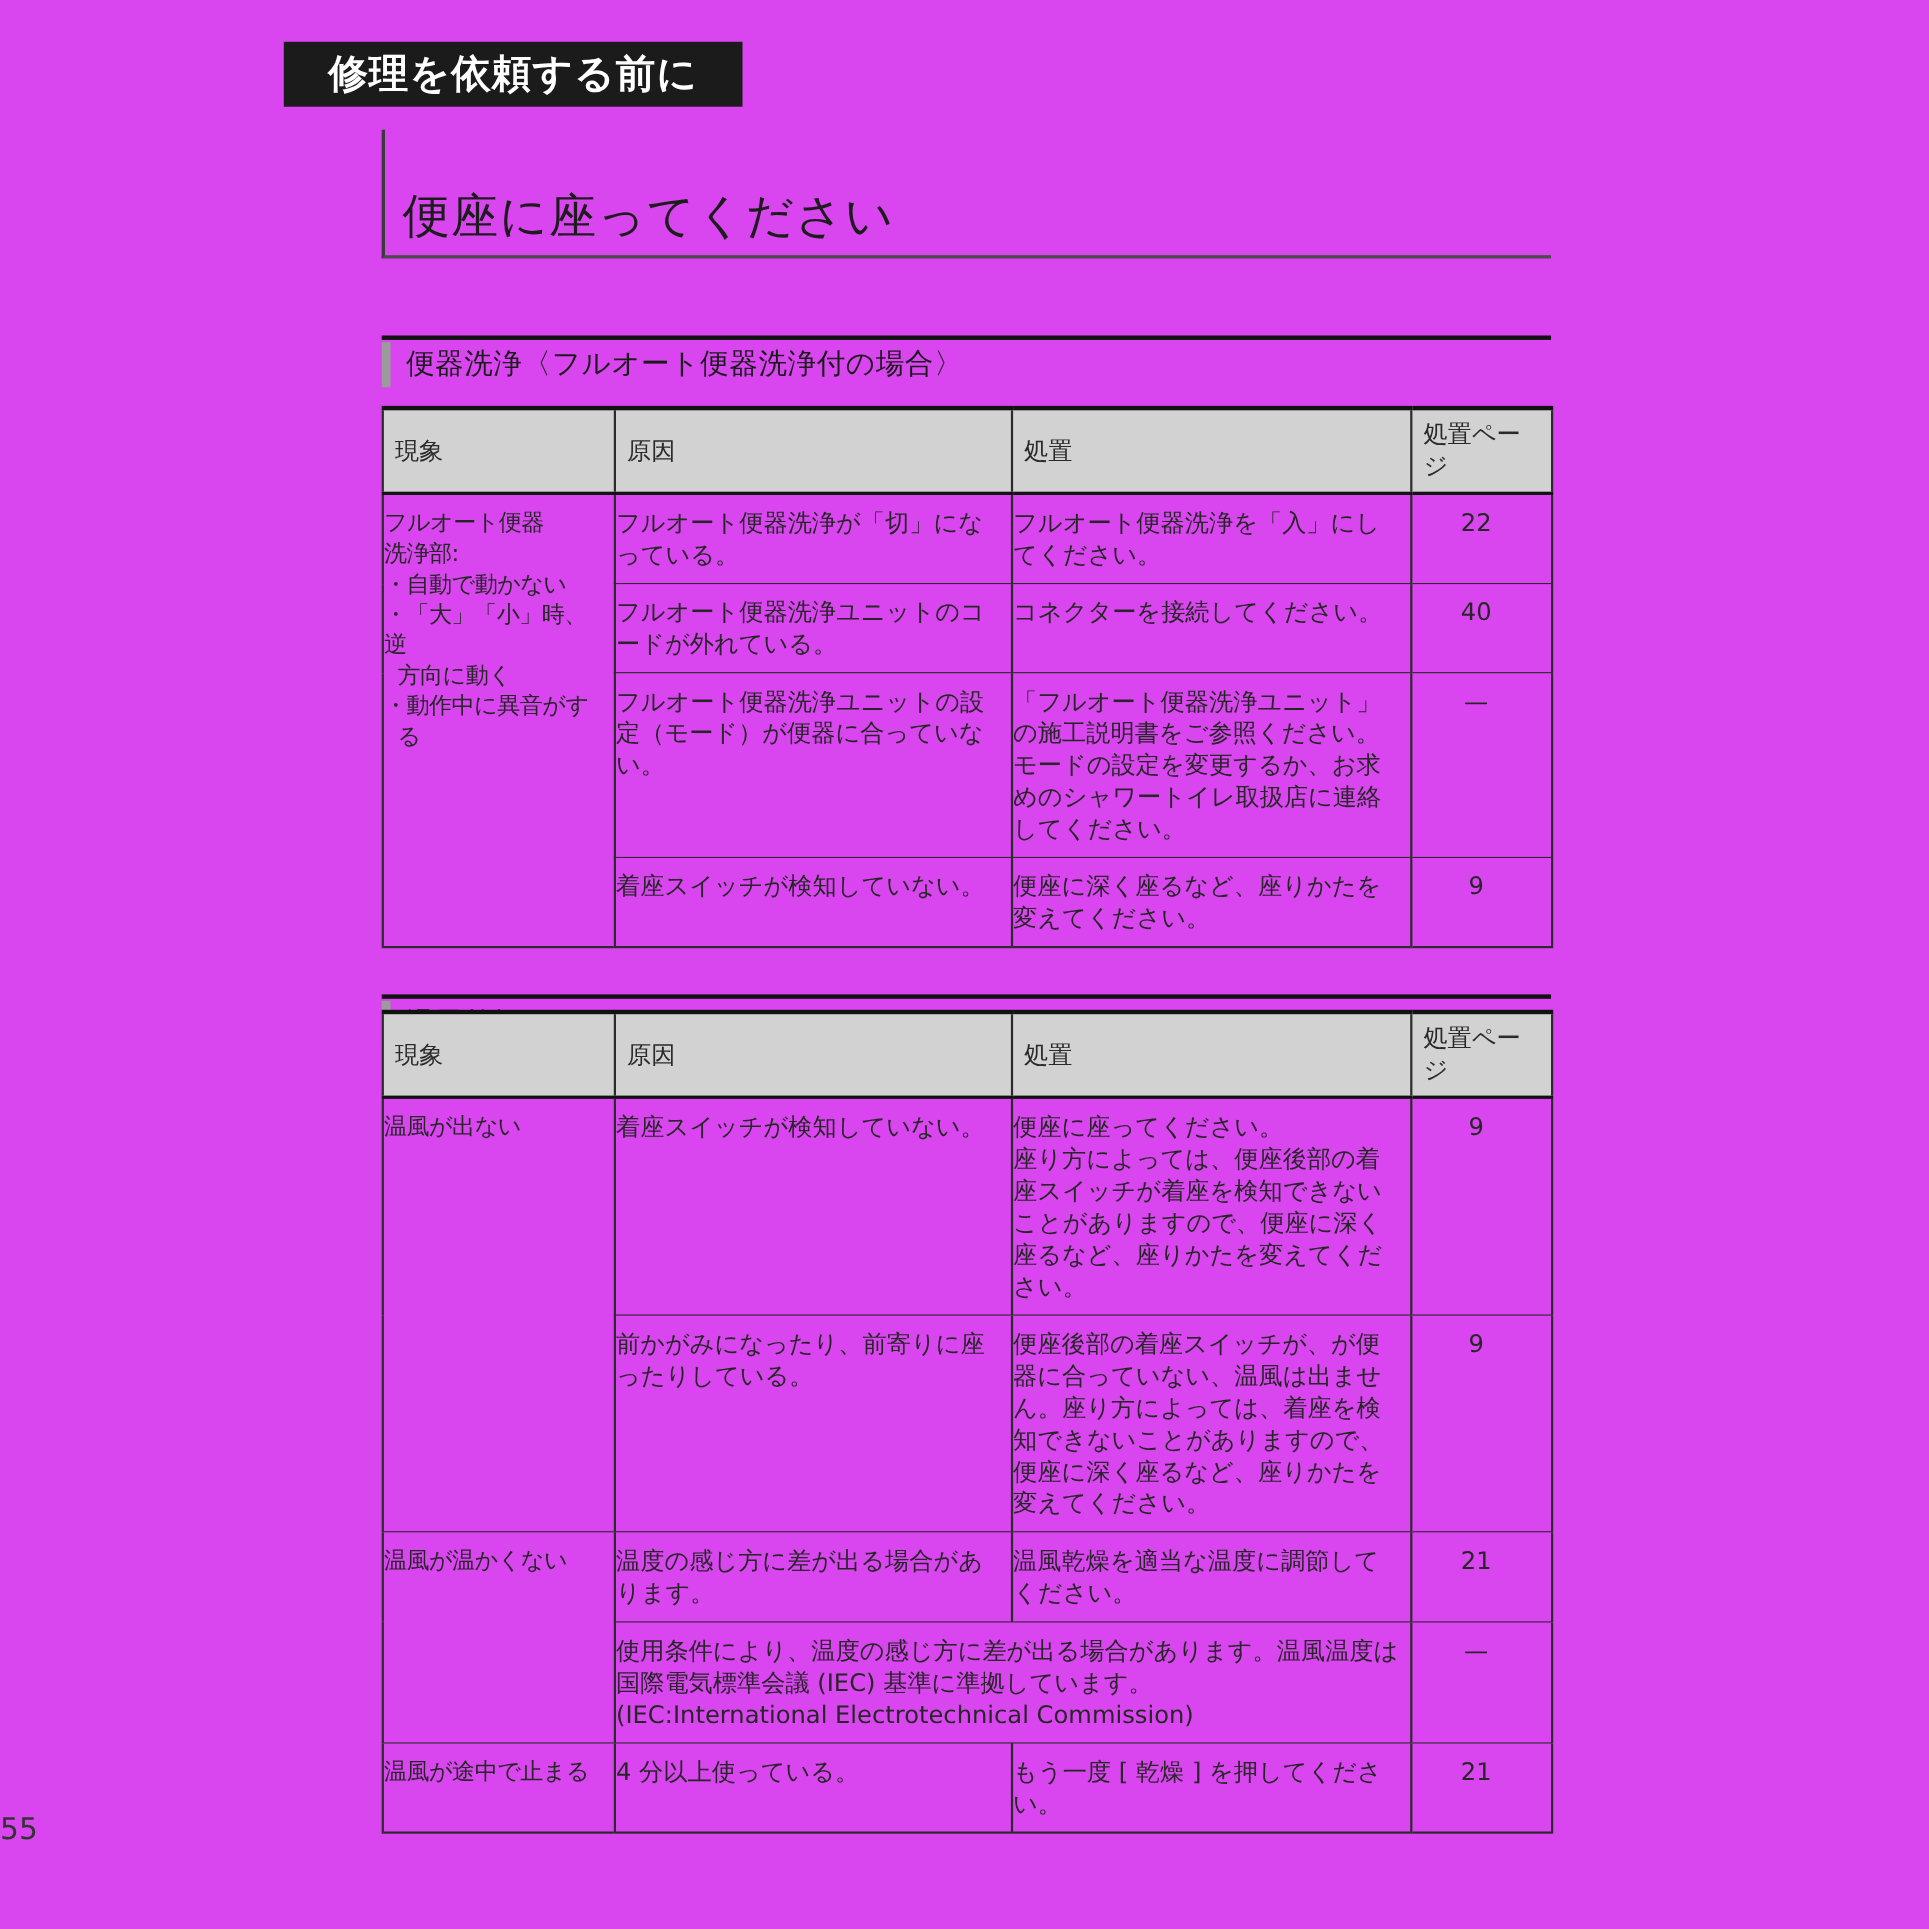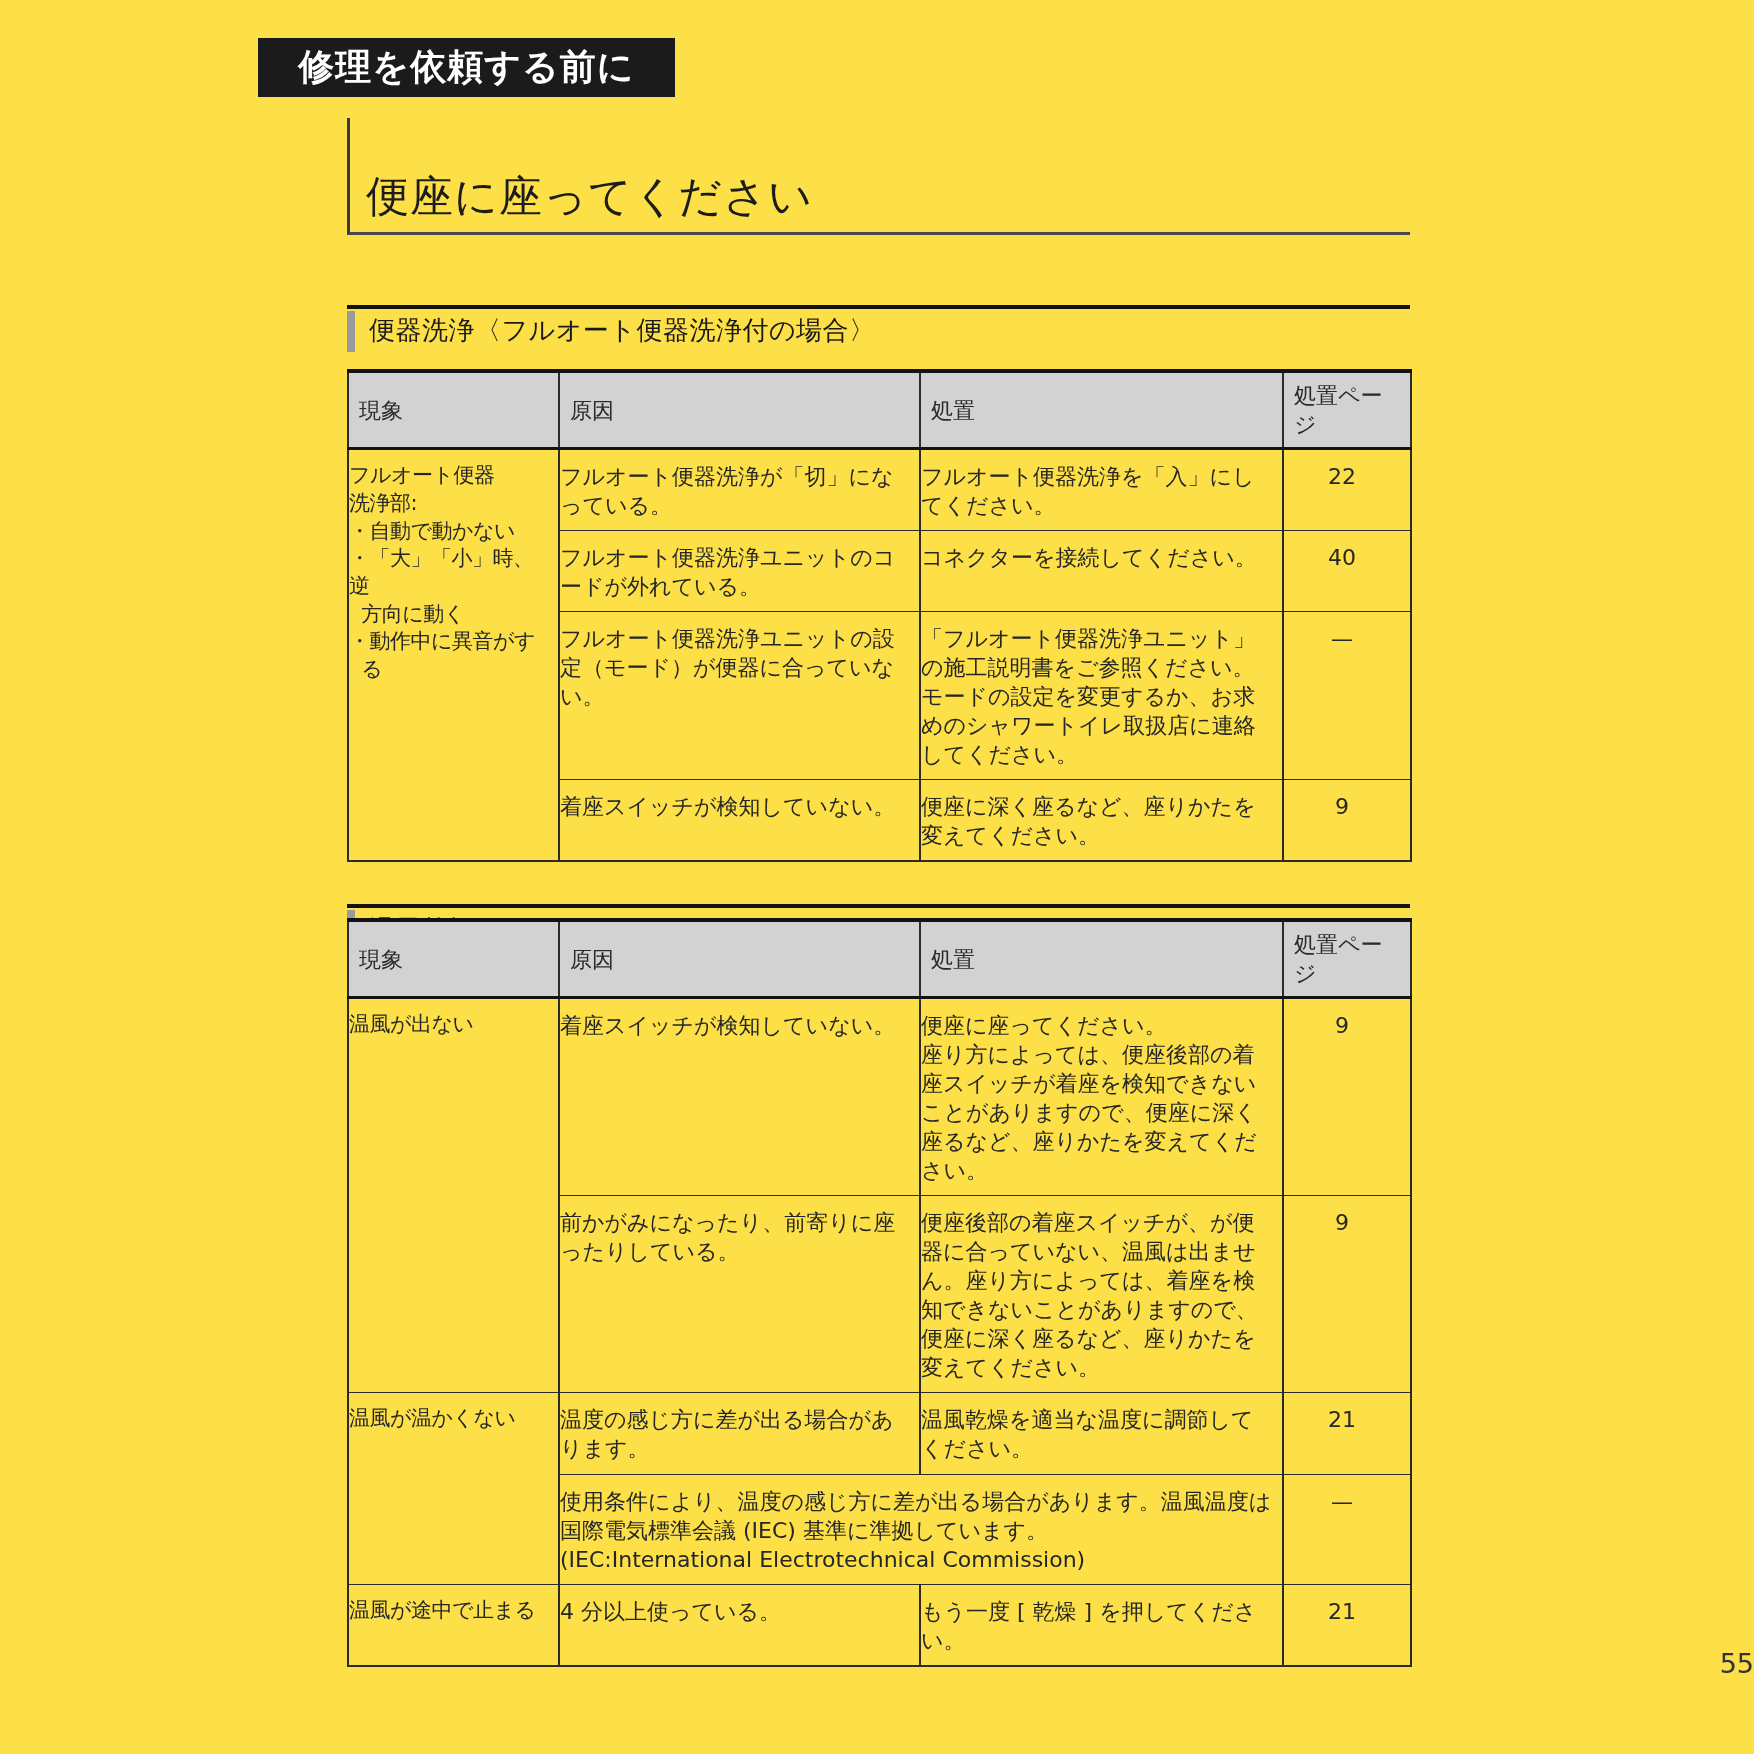--- a/index.html
+++ b/index.html
@@ -1,17 +1,17 @@
 <!DOCTYPE html>
 <html><head>
 <meta charset="utf-8">
 <style>
   html,body{margin:0;padding:0;background:#ffffff;}
   .page{
-    position:relative;width:1754px;height:1754px;background:#fde047;overflow:hidden;
+    position:relative;width:1754px;height:1754px;background:#d946ef;overflow:hidden;
     font-family:"DejaVu Sans","Liberation Sans",sans-serif;color:#1f1f1f;
   }
   
   .badge{
     position:absolute;left:258px;top:38px;width:417px;height:59px;
     background:#1b1b1b;color:#ffffff;display:flex;align-items:center;justify-content:center;
     font-size:36px;font-weight:bold;letter-spacing:1px;
   }
   
   .title-block{
@@ -46,21 +46,21 @@
   }
   table.faq td{
     border:1px solid #2b2b2b;border-left:2px solid #2b2b2b;border-right:2px solid #2b2b2b;
     vertical-align:top;padding:12px 10px 10px 0;white-space:pre-wrap;overflow-wrap:anywhere;
   }
   table.faq{border-bottom:2px solid #2b2b2b;}
   td.phen{letter-spacing:-0.5px;font-size:21px;}
   td.pg{text-align:center;padding-top:10px;}
   
   .folio{
-    position:absolute;left:0;right:0;top:1648px;text-align:right;
+    position:absolute;left:0;right:0;top:1648px;text-align:left;
     font-size:27px;color:#333333;
   }
 </style>
 </head>
 <body>
 
 <div class="page">
 
   <div class="badge">
     <span>修理を依頼する前に</span>

